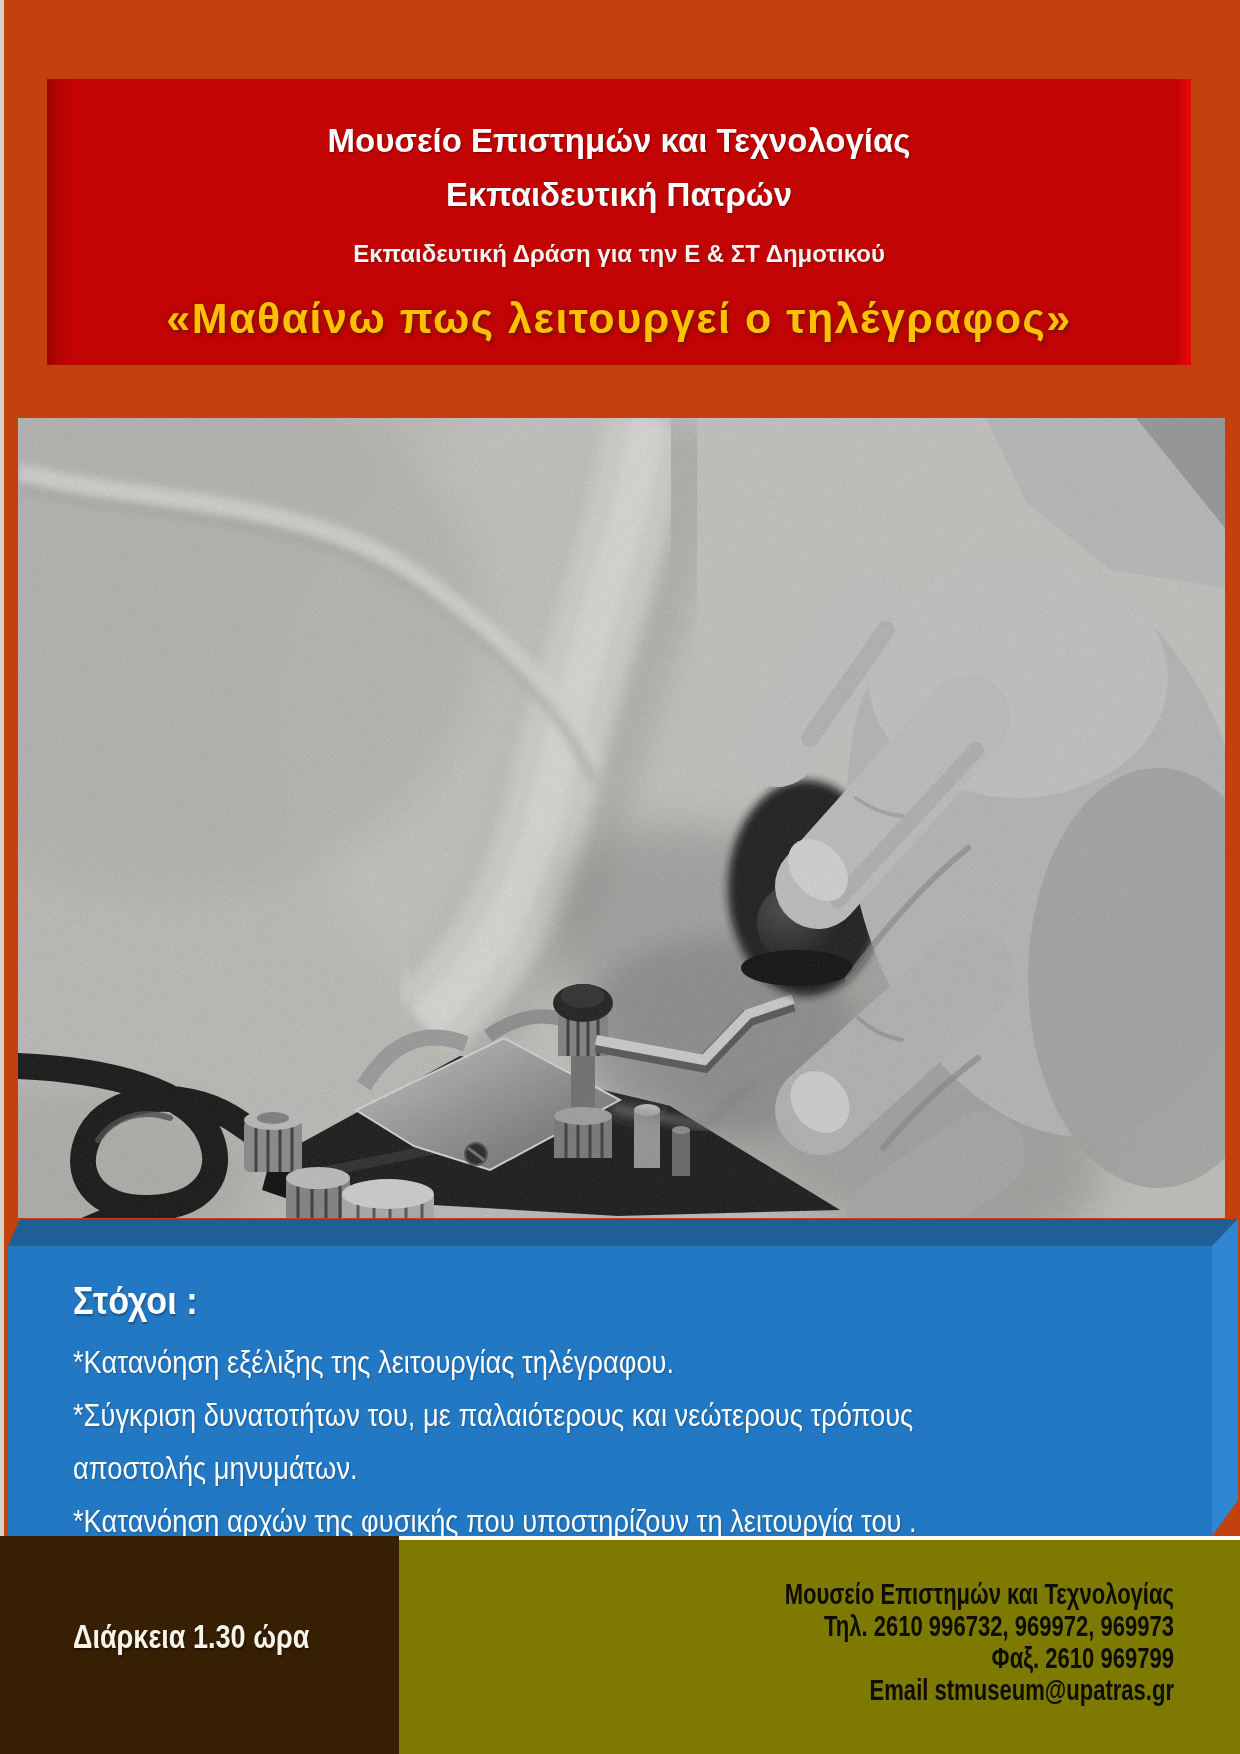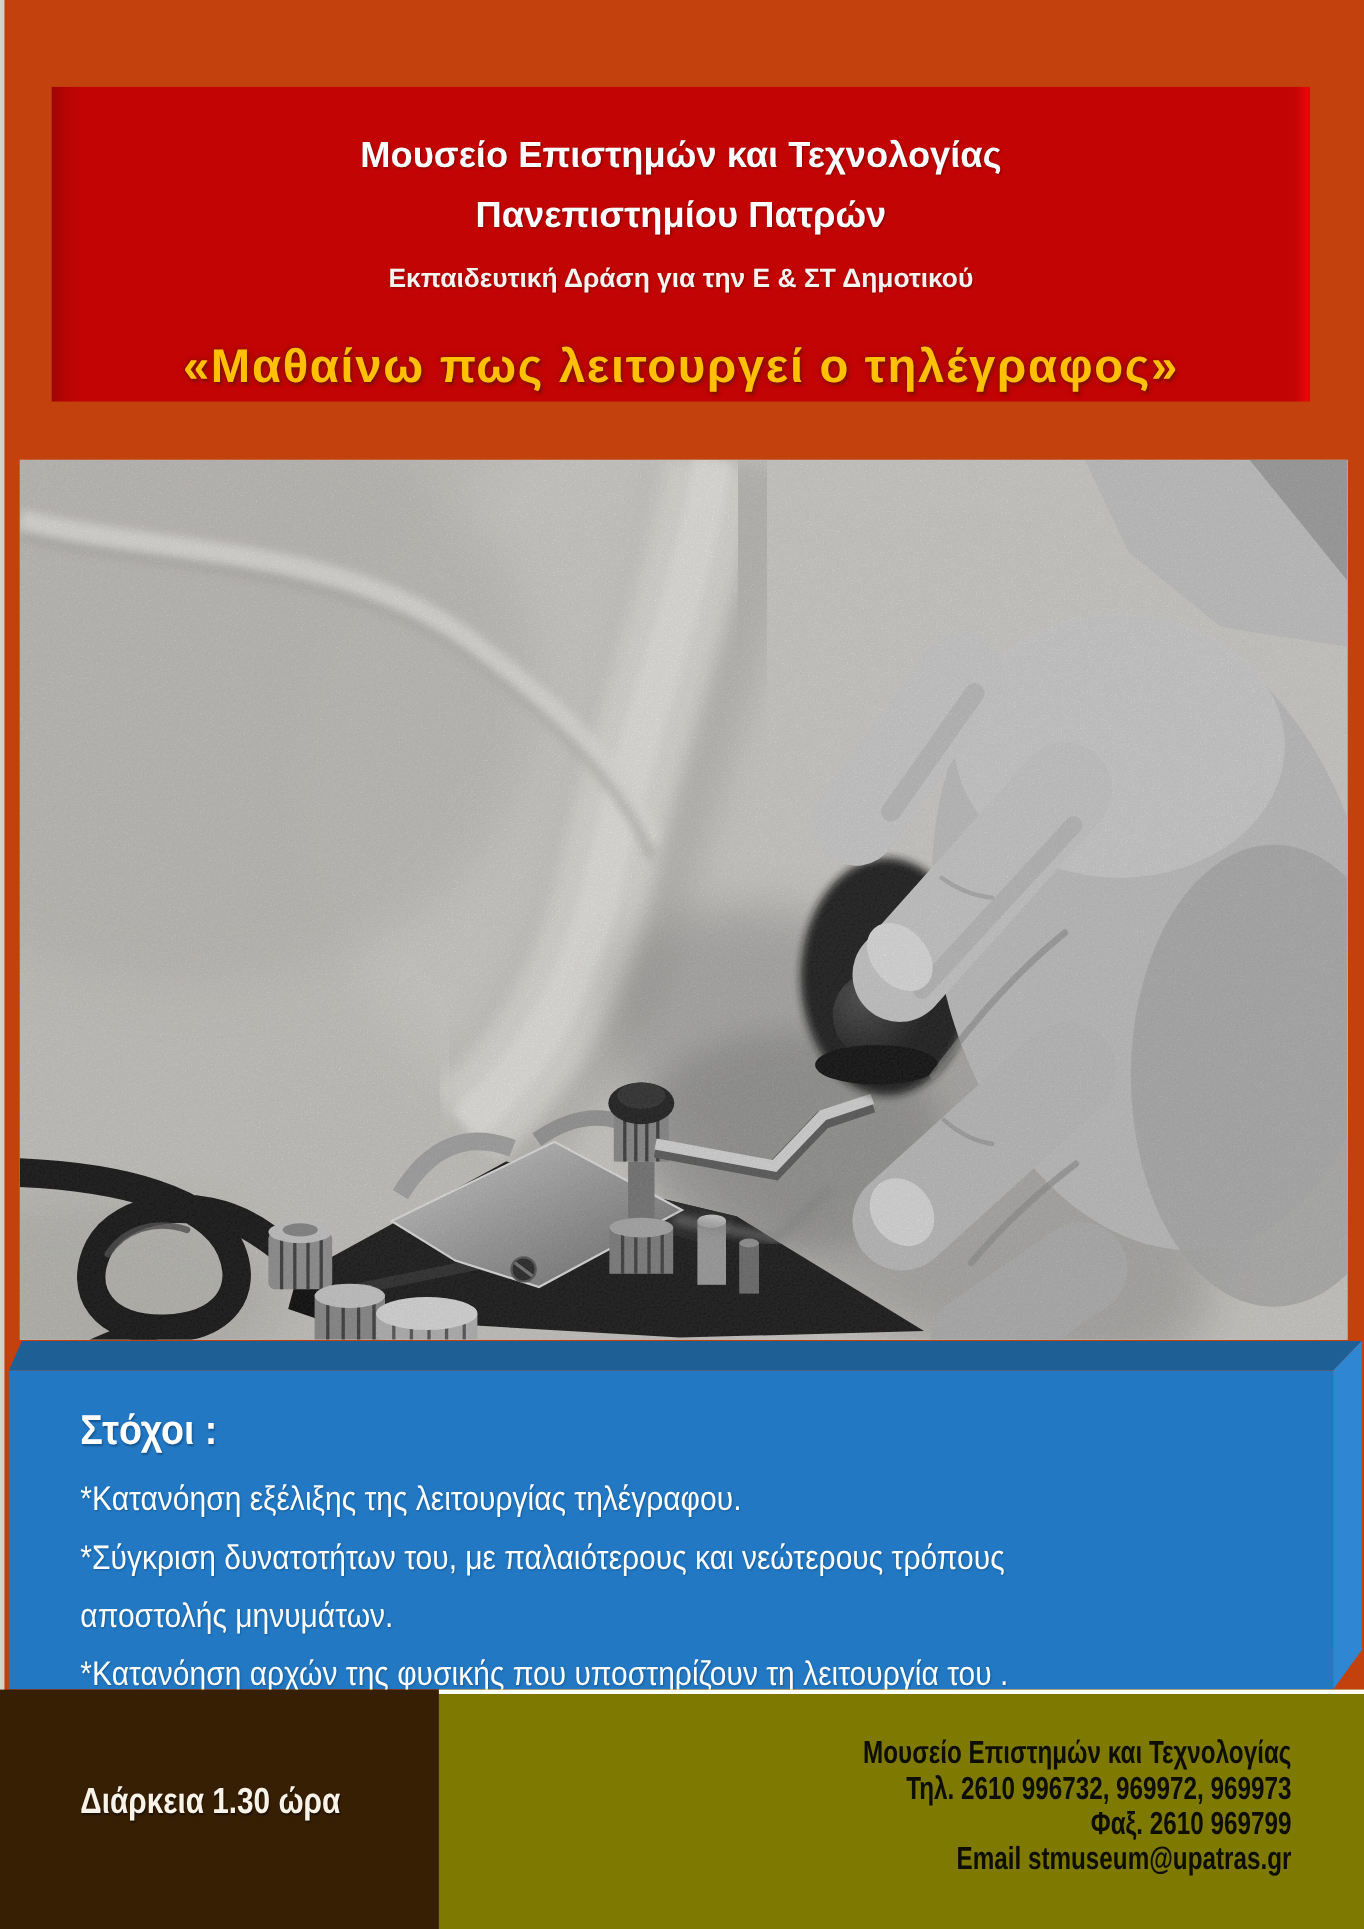--- a/index.html
+++ b/index.html
@@ -59,23 +59,23 @@
 </style>
 </head>
 <body>
 
 <div class="page">
 
   <div class="abs edge-line"></div>
 
   <div class="abs red-banner"></div>
   <div class="abs banner-text org-line" style="top:122px;">Μουσείο Επιστημών και Τεχνολογίας</div>
-  <div class="abs banner-text org-line" style="top:176px;">Πανεπιστημίου Πατρών</div>
+  <div class="abs banner-text org-line" style="top:176px;">Εκπαιδευτική Πατρών</div>
   <div class="abs banner-text subtitle" style="top:240px;">Εκπαιδευτική Δράση για την Ε &amp; ΣΤ Δημοτικού</div>
-  <div class="abs banner-text main-title" style="top:309px;">«Μαθαίνω πως λειτουργεί ο τηλέγραφος»</div>
+  <div class="abs banner-text main-title" style="top:294px;">«Μαθαίνω πως λειτουργεί ο τηλέγραφος»</div>
 
   <div class="abs photo">
     <svg width="1207" height="800" viewBox="0 0 1207 800" xmlns="http://www.w3.org/2000/svg">
       <defs>
         <filter id="b4">
             <feGaussianBlur stdDeviation="4"></feGaussianBlur>
           </filter>
         <filter id="b8">
             <feGaussianBlur stdDeviation="8"></feGaussianBlur>
           </filter>

